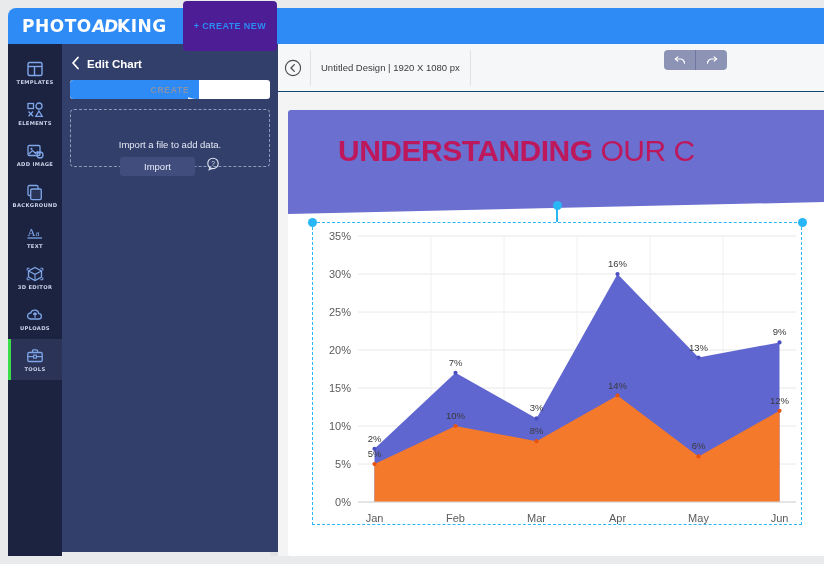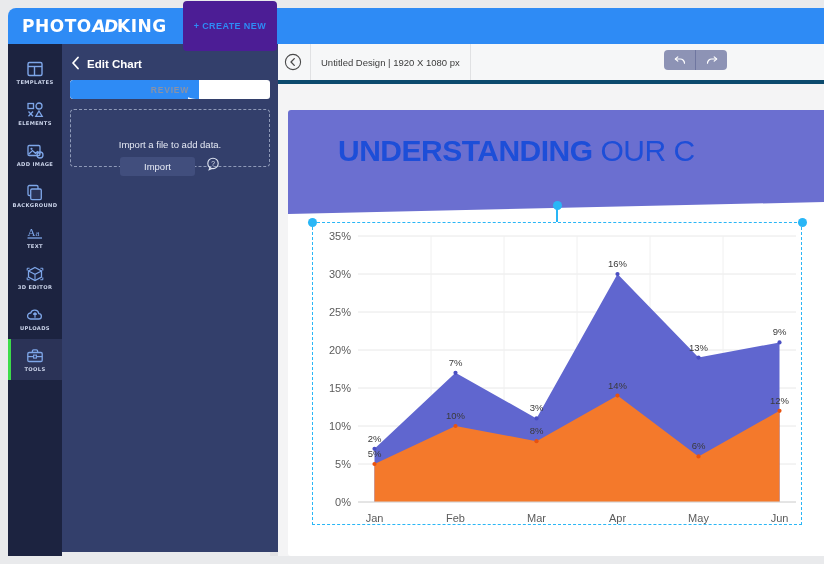--- a/index.html
+++ b/index.html
@@ -199,22 +199,22 @@
   .hscroll-thumb { width: 128px; height: 9px; background: #b0b0b0; cursor: pointer; }
 
   
   .editor {
     position: absolute; left: 278px; top: 44px;
     width: 546px; height: 512px;
     background: #f4f4f5;
     overflow: hidden;
   }
   .topbar {
-    height: 40px; background: #f6f7f8;
-    border-bottom: 4px solid #0c4a6e;
+    height: 48px; background: #f6f7f8;
+    border-bottom: 1px solid #0c4a6e;
     display: flex; align-items: center;
     position: relative;
   }
   .back-circle { margin-left: 6px; width: 18px; height: 18px; cursor: pointer; }
   .topbar-sep {
     width: 1px; height: 36px; background: #e0e1e3; margin-left: 8px;
   }
   .doc-title {
     margin-left: 10px; font-size: 9.5px; color: #3b3b3b; white-space: nowrap;
   }
@@ -239,21 +239,21 @@
     border-radius: 3px 0 0 3px;
     overflow: hidden;
   }
   .banner {
     position: absolute; left: 0; top: 0;
     width: 536px; height: 110px;
   }
   .banner-title {
     position: absolute; left: 50px; top: 24px;
     font-size: 30px; letter-spacing: -0.5px;
-    color: #1d4ed8; white-space: nowrap;
+    color: #be185d; white-space: nowrap;
     font-family: "Liberation Sans", sans-serif;
   }
   .banner-title b { font-weight: bold; }
   .banner-title span { font-weight: normal; }
   .banner-sub {
     position: absolute; left: 240px; top: 66px;
     font-size: 15px; color: #ffffff;
     letter-spacing: 0.5px; white-space: nowrap;
     font-family: "Liberation Serif", serif;
   }
@@ -405,21 +405,21 @@
       <span class="panel-back">
         <svg width="9" height="14" viewBox="0 0 9 14">
             <path d="M7 1.5 L2 7 L7 12.5" fill="none" stroke="#ffffff" stroke-width="1.8" stroke-linecap="round" stroke-linejoin="round"></path>
           </svg>
       </span>
       <span class="panel-title">Edit Chart</span>
     </div>
 
     <div class="seg-toggle">
       <div class="seg-blue"></div>
-      <div class="seg-lbl off">REVIEW</div>
+      <div class="seg-lbl off">CREATE</div>
     </div>
 
     <div class="import-box">
       <div class="import-text">Import a file to add data.</div>
       <div class="import-row">
         <button class="import-btn">Import</button>
         <span class="help-icon">
           <svg width="14" height="14" viewBox="0 0 14 14">
               <circle cx="7" cy="6.4" r="5.2" fill="none" stroke="#dfe5f2" stroke-width="1.1"></circle>
               <path d="M4.2 10.2 L3.2 12.6 L6 11.4" fill="none" stroke="#dfe5f2" stroke-width="1.1"></path>

